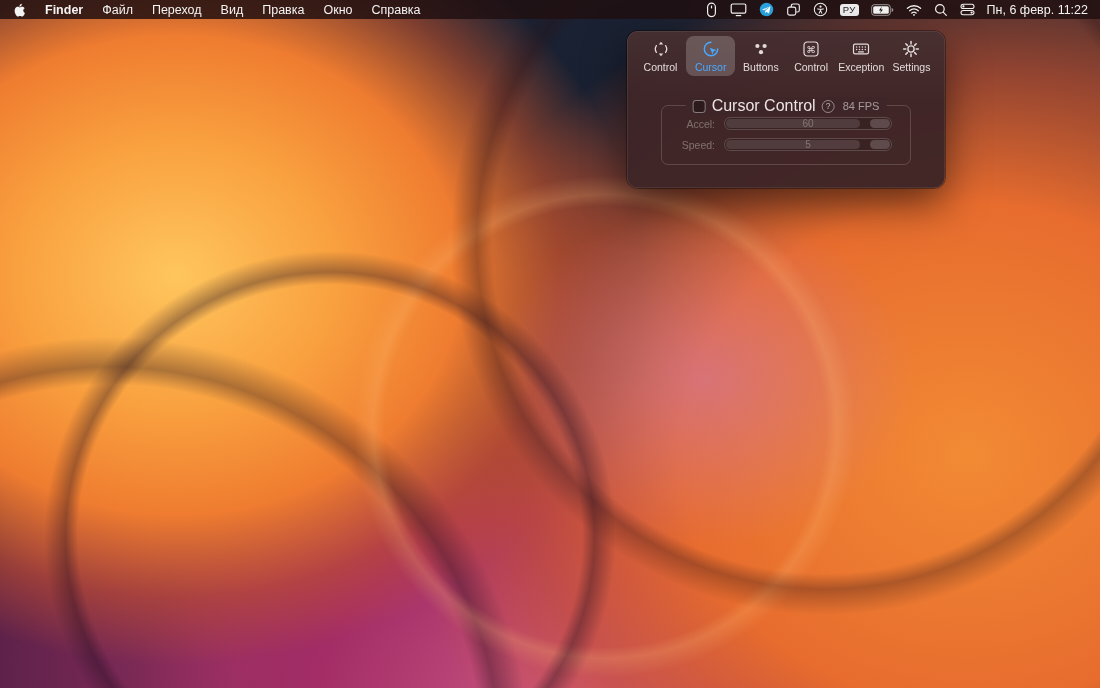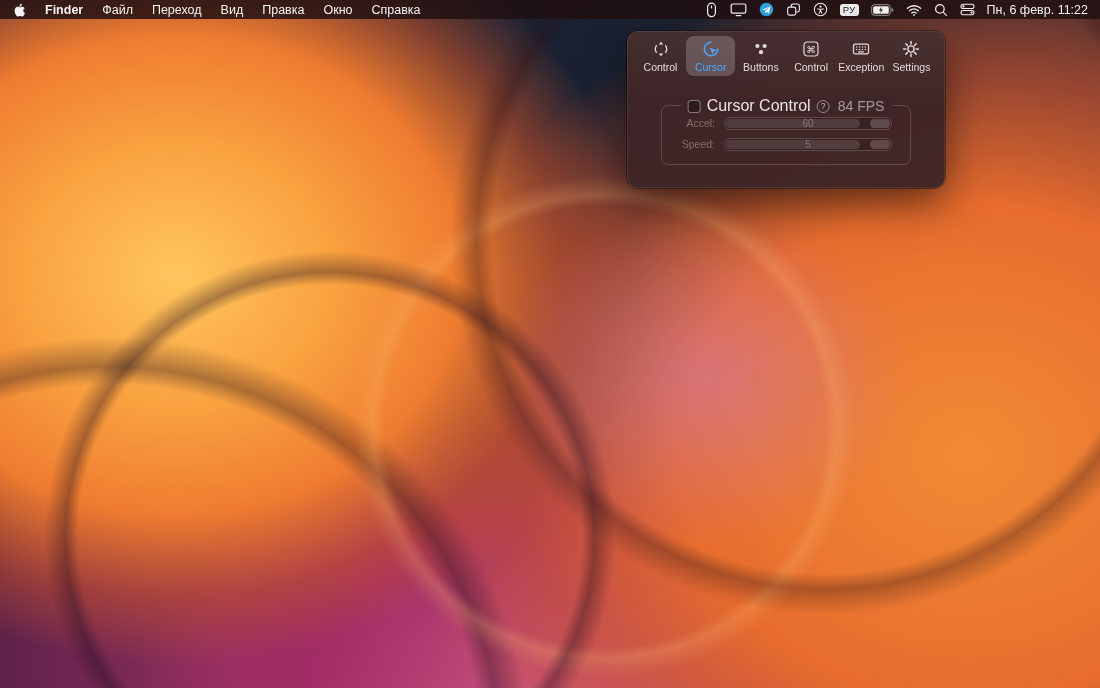--- a/index.html
+++ b/index.html
@@ -77,24 +77,24 @@
   .checkbox {
     width:13px; height:13px; border-radius:3.5px; flex:0 0 auto;
     border:1px solid rgba(255,255,255,0.42); background:rgba(18,10,12,0.40);
   }
   .cc-label { font-size:16px; color:#ece4e4; }
   .help {
     width:13px; height:13px; border-radius:50%;
     border:1px solid rgba(255,255,255,0.45); color:rgba(255,255,255,0.65);
     font-size:8.5px; display:flex; align-items:center; justify-content:center;
   }
-  .fps { font-size:14px; color:rgba(255,255,255,0.52); margin-left:2px; }
+  .fps { font-size:11px; color:rgba(255,255,255,0.52); margin-left:2px; }
 
   .controls { position:absolute; inset:0; opacity:0.6; }
-  .slider-row { position:absolute; left:0; right:0; display:flex; align-items:flex-start; }
+  .slider-row { position:absolute; left:0; right:0; display:flex; align-items:center; }
   .slider-row.row0 { top:11px; }
   .slider-row.row1 { top:32px; }
   .slider-label { width:62px; text-align:right; font-size:10.5px; color:rgba(255,255,255,0.55); padding-right:9px; }
   .track {
     position:relative; width:168px; height:13px; border-radius:7px;
     border:1px solid rgba(255,255,255,0.30); background:rgba(0,0,0,0.20);
   }
   .fill  { position:absolute; left:1px; top:1px; bottom:1px; width:81%; background:rgba(255,255,255,0.20); border-radius:6px; }
   .knob  { position:absolute; right:1px; top:1px; bottom:1px; width:20px; background:rgba(255,255,255,0.30); border-radius:6px; }
   .value { position:absolute; inset:0; display:flex; align-items:center; justify-content:center;

